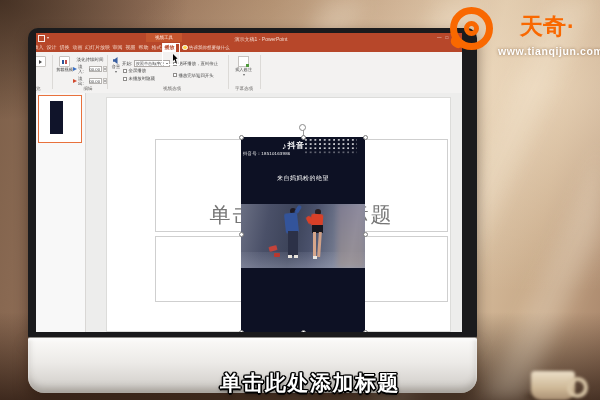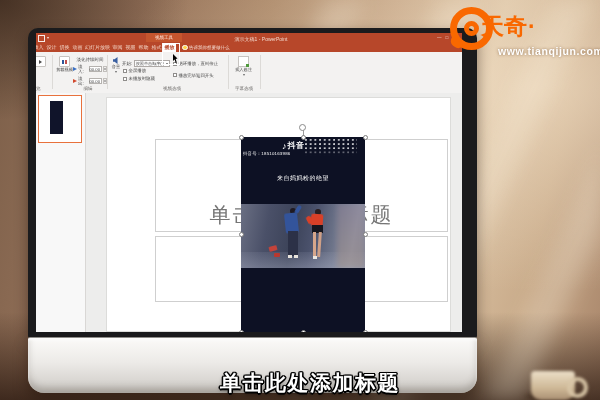--- a/index.html
+++ b/index.html
@@ -103,21 +103,21 @@
   .handle{position:absolute;width:5px;height:5px;background:#fff;border:1px solid #7d7d7d;border-radius:50%;box-sizing:border-box;z-index:6;}
   .rot-stem{left:266.5px;top:37px;width:1px;height:7px;background:#9a9a9a;z-index:6;}
   .rot-handle{left:263px;top:31px;width:7px;height:7px;background:#fff;border:1px solid #8a8a8a;border-radius:50%;box-sizing:border-box;z-index:6;}
 
   
   .caption{left:150px;top:369px;width:320px;text-align:center;z-index:6;font-size:21px;font-weight:bold;color:#fff;letter-spacing:1.5px;
     text-shadow:-1.5px 0 #000,1.5px 0 #000,0 -1.5px #000,0 1.5px #000,-1px -1px #000,1px 1px #000,1px -1px #000,-1px 1px #000,0 2px 4px rgba(0,0,0,.6);}
   .wm-q{left:450px;top:7px;width:43px;height:43px;border:7px solid #f96800;border-radius:50%;box-sizing:border-box;z-index:7;}
   .wm-q::before{content:"";position:absolute;left:7px;top:7px;width:15px;height:15px;border:5px solid #f96800;border-radius:50%;box-sizing:border-box;}
   .wm-q::after{content:"";position:absolute;left:-8px;top:26px;width:14px;height:7px;background:#f96800;border-radius:0 0 6px 6px;transform:rotate(38deg);}
-  .wm-text{left:481px;top:13px;display:flex;align-items:center;gap:1px;z-index:7;font-weight:bold;font-size:23px;line-height:1.15;}
+  .wm-text{left:520px;top:13px;display:flex;align-items:center;gap:1px;z-index:7;font-weight:bold;font-size:23px;line-height:1.15;}
   .wm-l{color:#f96800;}
   .wm-dot{color:#f96800;}
   .wm-badge{background:#f96800;color:#fff;padding:0 3px;border-radius:4px;}
   .wm-url{left:498px;top:45px;font-size:10.5px;font-weight:bold;color:#fff;letter-spacing:0.6px;z-index:7;text-shadow:0 0 3px rgba(110,70,35,.7);}
 </style>
 </head>
 <body>
 
 <div class="scene">
   <div class="abs bg"></div>

